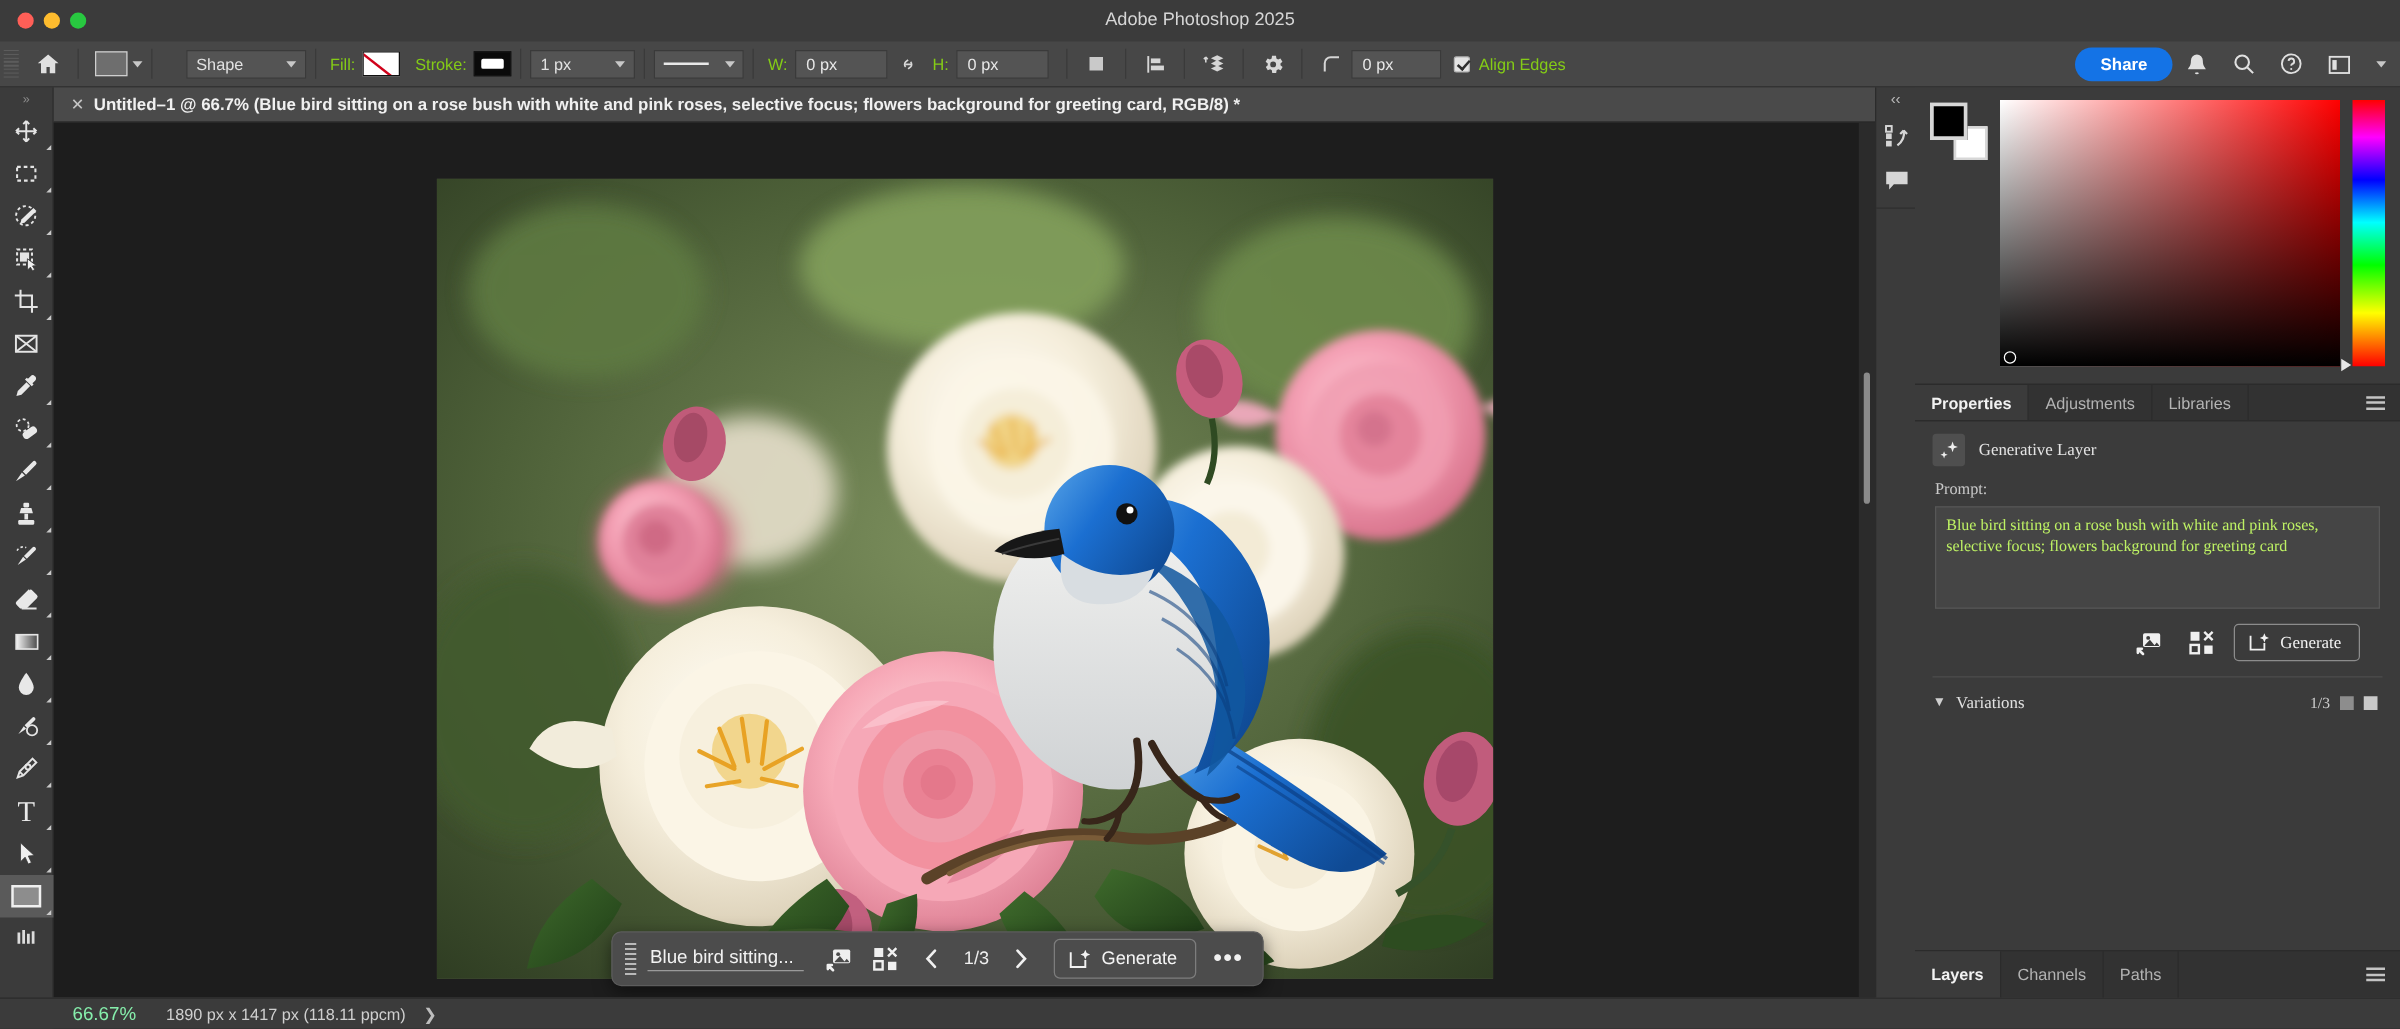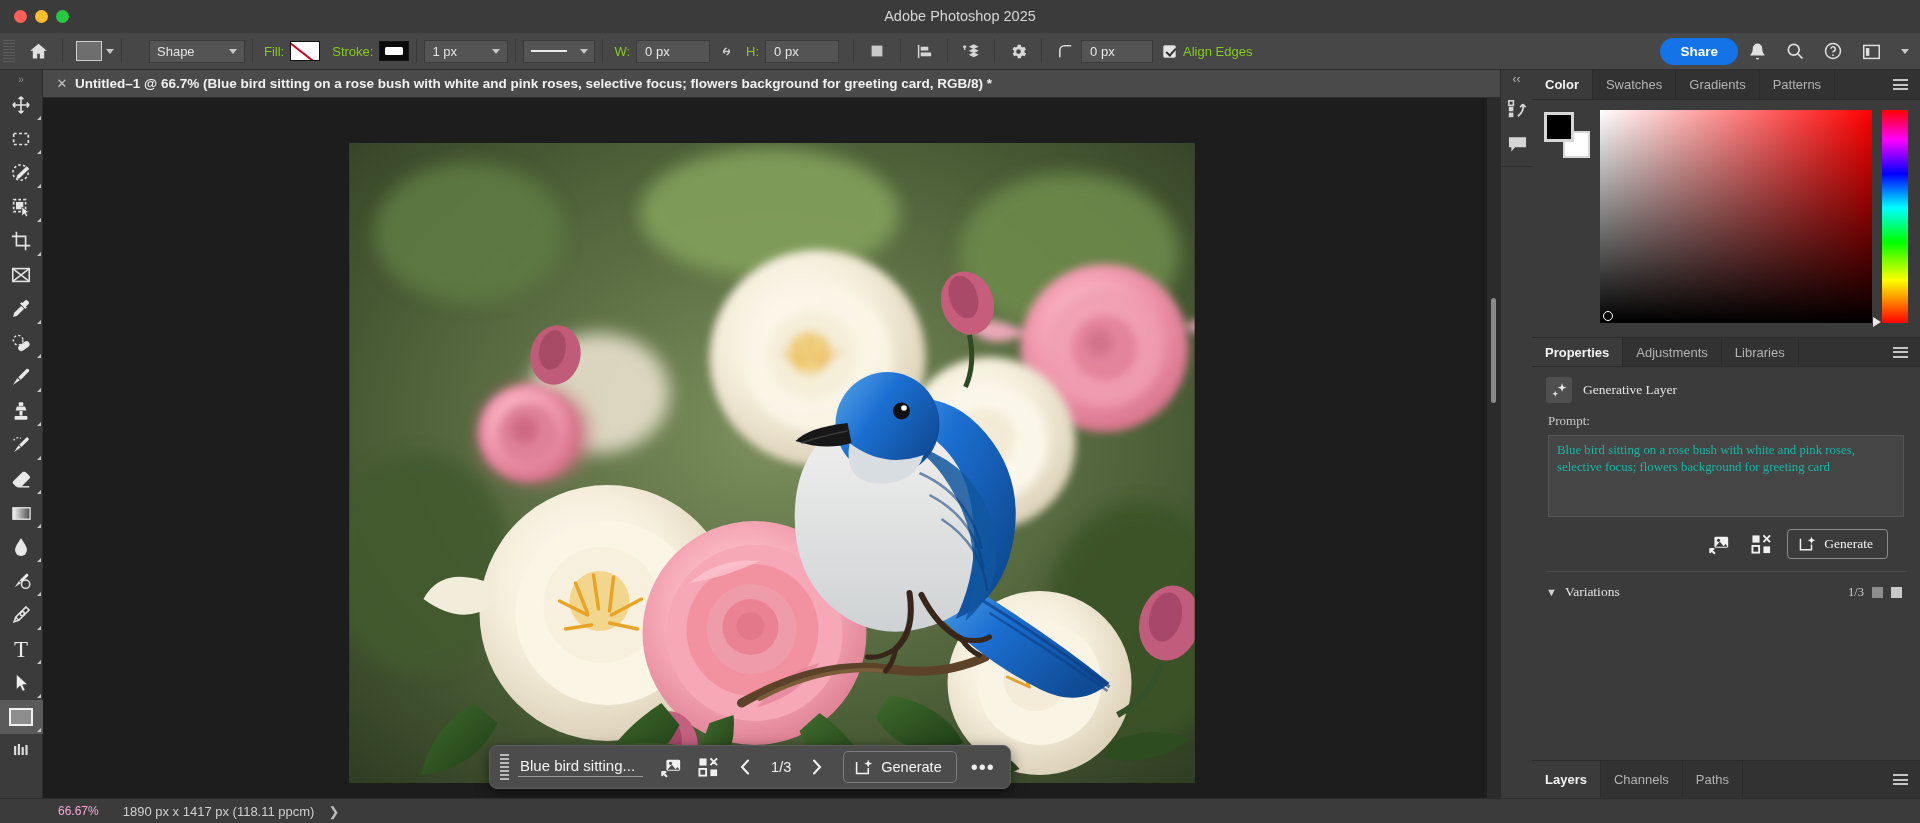--- a/index.html
+++ b/index.html
@@ -155,21 +155,21 @@
   }
   .hscroll i { position:absolute; left: 650px; top: 4px; width: 455px; height: 5px;
     background: #8a8a8a; border-radius: 3px; }
 
   
   .statusbar {
     position: absolute; left: 0; bottom: 0; width: 1920px; height: 25px;
     background: #3b3b3b; display: flex; align-items: center; color: #d5d5d5; font-size: 13px;
     border-top: 1px solid #2b2b2b;
   }
-  .statusbar .zoomv { margin-left: 58px; font-size: 12px; color: #f9a8d4; }
+  .statusbar .zoomv { margin-left: 58px; font-size: 15px; color: #86efac; }
   .statusbar .dims { margin-left: 24px; color: #cfcfcf; }
   .statusbar .arrow { margin-left: 14px; color: #bdbdbd; font-size: 13px; }
 
   
   .ctxbar {
     position: absolute; left: 489px; top: 745px;
     height: 44px; background: #4c4c4c;
     border-radius: 8px; border: 1px solid #5c5c5c;
     box-shadow: 0 4px 14px rgba(0,0,0,.5);
     display: flex; align-items: center; padding: 0 10px; gap: 3px;
@@ -247,21 +247,21 @@
   .propspanel { background: #3b3b3b; flex: 1; display: flex; flex-direction: column; min-height:0;font-family:Liberation Serif, serif; }
   .prop-row { display:flex; align-items:center; gap: 11px; padding: 10px 14px 6px 14px; }
   .gen-badge {
     width: 26px; height: 26px; background: #4f4f4f; border-radius: 3px;
     display:flex; align-items:center; justify-content:center;
   }
   .prop-row .lbl { color: #e4e4e4; font-size: 13.5px; }
   .prompt-label { color: #c9c9c9; font-size: 13px; padding: 4px 14px 6px 16px; }
   .prompt-box {
     margin: 0 16px; height: 82px; background: #454545; border: 1px solid #575757;
-    color: #14b8a6; font-size: 12.8px; line-height: 1.34; padding: 6px 8px; overflow: hidden;
+    color: #bef264; font-size: 12.8px; line-height: 1.34; padding: 6px 8px; overflow: hidden;
   }
   .prompt-actions {
     display:flex; align-items:center; justify-content:flex-end; gap: 10px;
     padding: 12px 18px 12px 0; border-bottom: 1px solid #4d4d4d; margin: 0 14px;
   }
   .pa-icon { width: 32px; height: 28px; display:flex; align-items:center; justify-content:center; }
   .gen-btn {
     display:flex; align-items:center; gap: 8px; height: 30px;
     border: 1px solid #8c8c8c; border-radius: 4px; padding: 0 14px 0 10px;
     color: #f3f3f3; font-size: 13.5px;
@@ -916,33 +916,20 @@
           <svg width="21" height="19" viewBox="0 0 22 20">
             <path d="M2 3.5h18v10.5H8.5L4.5 18.5V14H2z" fill="#d6d6d6"></path>
           </svg>
         </span>
       </div>
     </div>
   </div>
 
   <div class="rightpanels">
 
-    <div class="panel-tabs">
-      <div class="ptab active">Color</div>
-      <div class="ptab">Swatches</div>
-      <div class="ptab">Gradients</div>
-      <div class="ptab">Patterns</div>
-      <div class="pmenu">
-        <span class="hamburger">
-            <i></i>
-            <i></i>
-            <i></i>
-          </span>
-      </div>
-    </div>
 
     <div class="colorpanel">
       <div class="fgbg">
         <span class="bg"></span>
         <span class="fg"></span>
       </div>
       <div class="sqpicker">
         <span class="marker"></span>
       </div>
       <div class="huebar">

